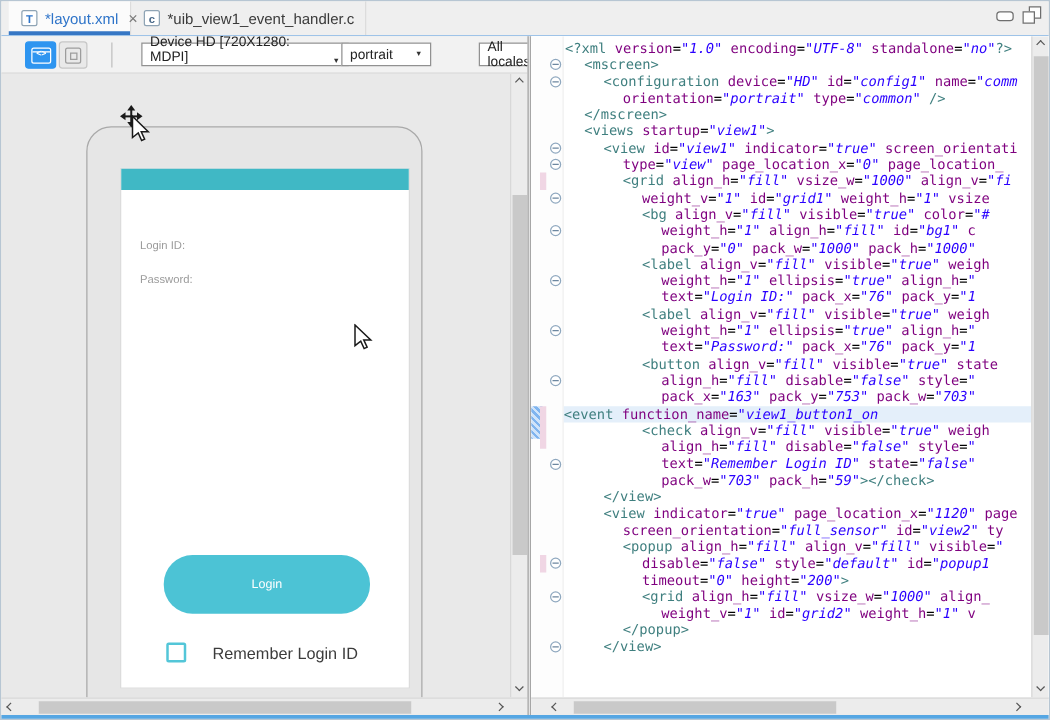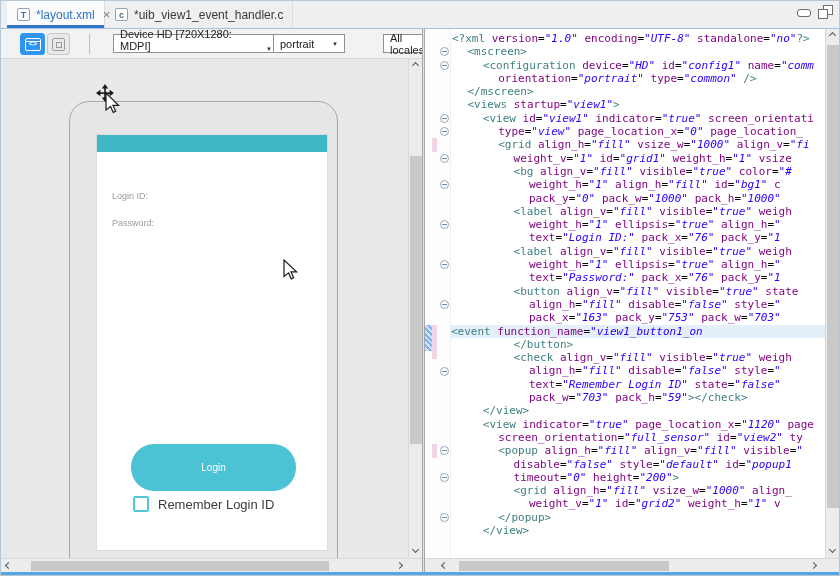--- a/index.html
+++ b/index.html
@@ -42,21 +42,21 @@
   .canvas { position:absolute; left:0; top:30px; width:421px; height:499px; background:#e9e9e9; overflow:hidden; }
 
   
   .device { position:absolute; left:68px; top:42px; width:269px; height:484px; background:#e6e6e6; border:1.5px solid #a9a9a9; border-radius:20px; }
   .screen { position:absolute; left:26px; top:32px; width:232px; height:417px; background:#fff; border:1px solid #dcdcdc; }
   .screen-header { position:absolute; left:0; top:0; width:100%; height:17px; }
   .fld-label { position:absolute; left:15px; font-size:9px; color:#9b9b9b; }
   .lbl-login { top:56px; }
   .lbl-pass { top:83px; }
   .login-btn { position:absolute; left:34px; top:309px; width:165px; height:47px; border-radius:23px; color:#fff; font-size:10px; display:flex; align-items:center; justify-content:center; }
-  .remember-row { position:absolute; left:36px; top:361px; display:flex; align-items:center; gap:9px; }
+  .remember-row { position:absolute; left:36px; top:379px; display:flex; align-items:center; gap:21px; }
   .remember-check { width:16px; height:16px; background:#fff; border:2px solid #53c6d8; border-radius:2px; }
   .remember-label { font-size:13px; color:#3c3c3c; }
   .cursor { position:absolute; pointer-events:none; }
 
   
   .vsb { position:absolute; width:14px; background:#ececec; border-left:1px solid #d8d8d8; }
   .hsb { position:absolute; height:14px; background:#ececec; border-top:1px solid #d8d8d8; }
   .sb-thumb { position:absolute; background:#c9c9c9; }
   .sb-arrow { position:absolute; width:14px; height:13px; }
   .chev { position:absolute; left:4px; top:4px; width:5px; height:5px; border-top:1.5px solid #555; border-right:1.5px solid #555; }
@@ -236,21 +236,20 @@
           <div class="code-line" style="padding-left: 62.6px;"><span class="tk-t">&lt;label </span><span class="tk-a">align_v</span><span class="tk-p">=</span><span class="tk-v">"fill"</span><span class="tk-p"> </span><span class="tk-a">visible</span><span class="tk-p">=</span><span class="tk-v">"true"</span><span class="tk-p"> </span><span class="tk-a">weigh</span></div>
           <div class="code-line" style="padding-left: 78px;"><span class="tk-a">weight_h</span><span class="tk-p">=</span><span class="tk-v">"1"</span><span class="tk-p"> </span><span class="tk-a">ellipsis</span><span class="tk-p">=</span><span class="tk-v">"true"</span><span class="tk-p"> </span><span class="tk-a">align_h</span><span class="tk-p">=</span><span class="tk-v">"</span></div>
           <div class="code-line" style="padding-left: 78px;"><span class="tk-a">text</span><span class="tk-p">=</span><span class="tk-v">"Login ID:"</span><span class="tk-p"> </span><span class="tk-a">pack_x</span><span class="tk-p">=</span><span class="tk-v">"76"</span><span class="tk-p"> </span><span class="tk-a">pack_y</span><span class="tk-p">=</span><span class="tk-v">"1</span></div>
           <div class="code-line" style="padding-left: 62.6px;"><span class="tk-t">&lt;label </span><span class="tk-a">align_v</span><span class="tk-p">=</span><span class="tk-v">"fill"</span><span class="tk-p"> </span><span class="tk-a">visible</span><span class="tk-p">=</span><span class="tk-v">"true"</span><span class="tk-p"> </span><span class="tk-a">weigh</span></div>
           <div class="code-line" style="padding-left: 78px;"><span class="tk-a">weight_h</span><span class="tk-p">=</span><span class="tk-v">"1"</span><span class="tk-p"> </span><span class="tk-a">ellipsis</span><span class="tk-p">=</span><span class="tk-v">"true"</span><span class="tk-p"> </span><span class="tk-a">align_h</span><span class="tk-p">=</span><span class="tk-v">"</span></div>
           <div class="code-line" style="padding-left: 78px;"><span class="tk-a">text</span><span class="tk-p">=</span><span class="tk-v">"Password:"</span><span class="tk-p"> </span><span class="tk-a">pack_x</span><span class="tk-p">=</span><span class="tk-v">"76"</span><span class="tk-p"> </span><span class="tk-a">pack_y</span><span class="tk-p">=</span><span class="tk-v">"1</span></div>
           <div class="code-line" style="padding-left: 62.6px;"><span class="tk-t">&lt;button </span><span class="tk-a">align_v</span><span class="tk-p">=</span><span class="tk-v">"fill"</span><span class="tk-p"> </span><span class="tk-a">visible</span><span class="tk-p">=</span><span class="tk-v">"true"</span><span class="tk-p"> </span><span class="tk-a">state</span></div>
           <div class="code-line" style="padding-left: 78px;"><span class="tk-a">align_h</span><span class="tk-p">=</span><span class="tk-v">"fill"</span><span class="tk-p"> </span><span class="tk-a">disable</span><span class="tk-p">=</span><span class="tk-v">"false"</span><span class="tk-p"> </span><span class="tk-a">style</span><span class="tk-p">=</span><span class="tk-v">"</span></div>
           <div class="code-line" style="padding-left: 78px;"><span class="tk-a">pack_x</span><span class="tk-p">=</span><span class="tk-v">"163"</span><span class="tk-p"> </span><span class="tk-a">pack_y</span><span class="tk-p">=</span><span class="tk-v">"753"</span><span class="tk-p"> </span><span class="tk-a">pack_w</span><span class="tk-p">=</span><span class="tk-v">"703"</span></div>
           <div class="code-line hl" style="padding-left: 93.4px;"><span class="tk-t">&lt;event </span><span class="tk-a">function_name</span><span class="tk-p">=</span><span class="tk-v">"view1_button1_on</span></div>
-          <div class="code-line" style="padding-left: 62.6px;"><span class="tk-t">&lt;/button&gt;</span></div>
           <div class="code-line" style="padding-left: 62.6px;"><span class="tk-t">&lt;check </span><span class="tk-a">align_v</span><span class="tk-p">=</span><span class="tk-v">"fill"</span><span class="tk-p"> </span><span class="tk-a">visible</span><span class="tk-p">=</span><span class="tk-v">"true"</span><span class="tk-p"> </span><span class="tk-a">weigh</span></div>
           <div class="code-line" style="padding-left: 78px;"><span class="tk-a">align_h</span><span class="tk-p">=</span><span class="tk-v">"fill"</span><span class="tk-p"> </span><span class="tk-a">disable</span><span class="tk-p">=</span><span class="tk-v">"false"</span><span class="tk-p"> </span><span class="tk-a">style</span><span class="tk-p">=</span><span class="tk-v">"</span></div>
           <div class="code-line" style="padding-left: 78px;"><span class="tk-a">text</span><span class="tk-p">=</span><span class="tk-v">"Remember Login ID"</span><span class="tk-p"> </span><span class="tk-a">state</span><span class="tk-p">=</span><span class="tk-v">"false"</span></div>
           <div class="code-line" style="padding-left: 78px;"><span class="tk-a">pack_w</span><span class="tk-p">=</span><span class="tk-v">"703"</span><span class="tk-p"> </span><span class="tk-a">pack_h</span><span class="tk-p">=</span><span class="tk-v">"59"</span><span class="tk-t">&gt;&lt;/check&gt;</span></div>
           <div class="code-line" style="padding-left: 31.8px;"><span class="tk-t">&lt;/view&gt;</span></div>
           <div class="code-line" style="padding-left: 31.8px;"><span class="tk-t">&lt;view </span><span class="tk-a">indicator</span><span class="tk-p">=</span><span class="tk-v">"true"</span><span class="tk-p"> </span><span class="tk-a">page_location_x</span><span class="tk-p">=</span><span class="tk-v">"1120"</span><span class="tk-p"> </span><span class="tk-a">page</span></div>
           <div class="code-line" style="padding-left: 47.2px;"><span class="tk-a">screen_orientation</span><span class="tk-p">=</span><span class="tk-v">"full_sensor"</span><span class="tk-p"> </span><span class="tk-a">id</span><span class="tk-p">=</span><span class="tk-v">"view2"</span><span class="tk-p"> </span><span class="tk-a">ty</span></div>
           <div class="code-line" style="padding-left: 47.2px;"><span class="tk-t">&lt;popup </span><span class="tk-a">align_h</span><span class="tk-p">=</span><span class="tk-v">"fill"</span><span class="tk-p"> </span><span class="tk-a">align_v</span><span class="tk-p">=</span><span class="tk-v">"fill"</span><span class="tk-p"> </span><span class="tk-a">visible</span><span class="tk-p">=</span><span class="tk-v">"</span></div>
           <div class="code-line" style="padding-left: 62.6px;"><span class="tk-a">disable</span><span class="tk-p">=</span><span class="tk-v">"false"</span><span class="tk-p"> </span><span class="tk-a">style</span><span class="tk-p">=</span><span class="tk-v">"default"</span><span class="tk-p"> </span><span class="tk-a">id</span><span class="tk-p">=</span><span class="tk-v">"popup1</span></div>
           <div class="code-line" style="padding-left: 62.6px;"><span class="tk-a">timeout</span><span class="tk-p">=</span><span class="tk-v">"0"</span><span class="tk-p"> </span><span class="tk-a">height</span><span class="tk-p">=</span><span class="tk-v">"200"</span><span class="tk-t">&gt;</span></div>

